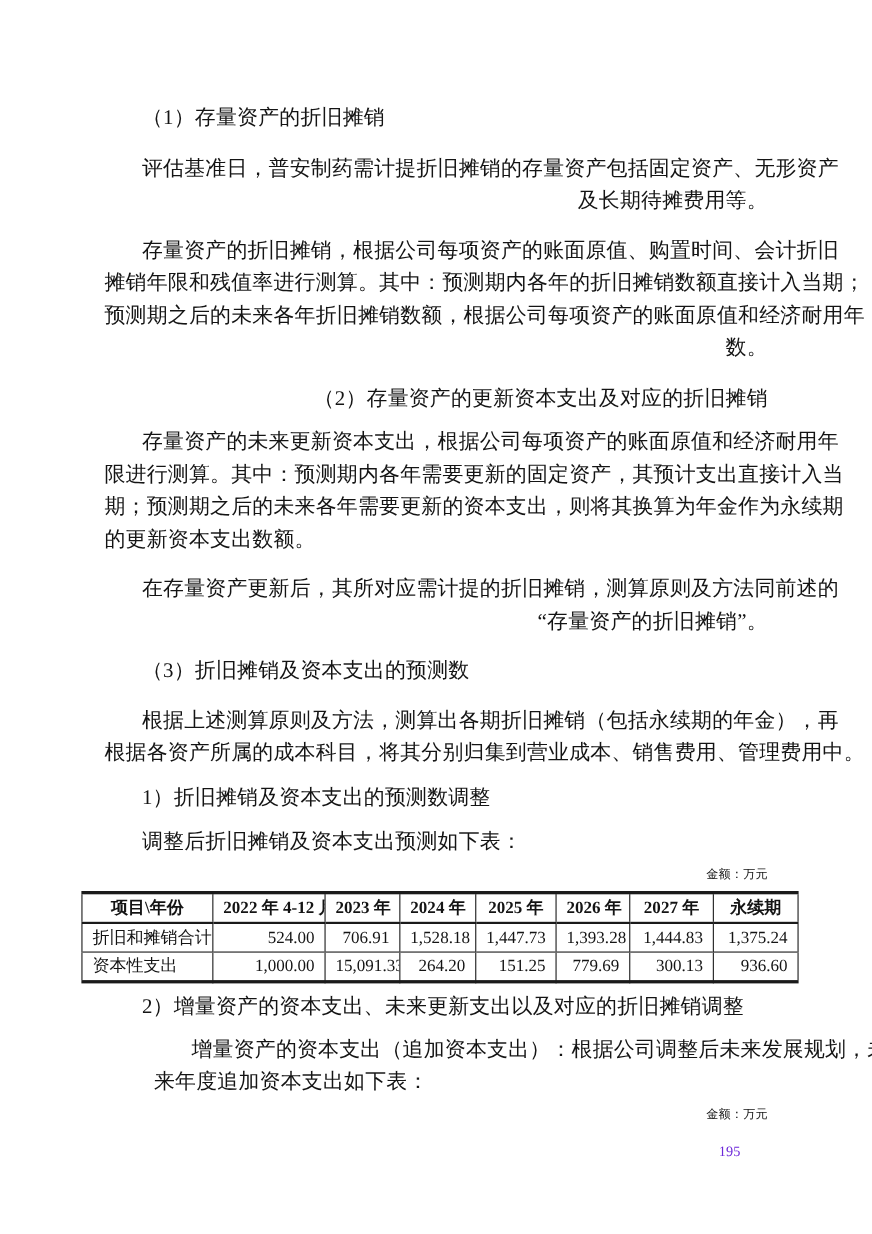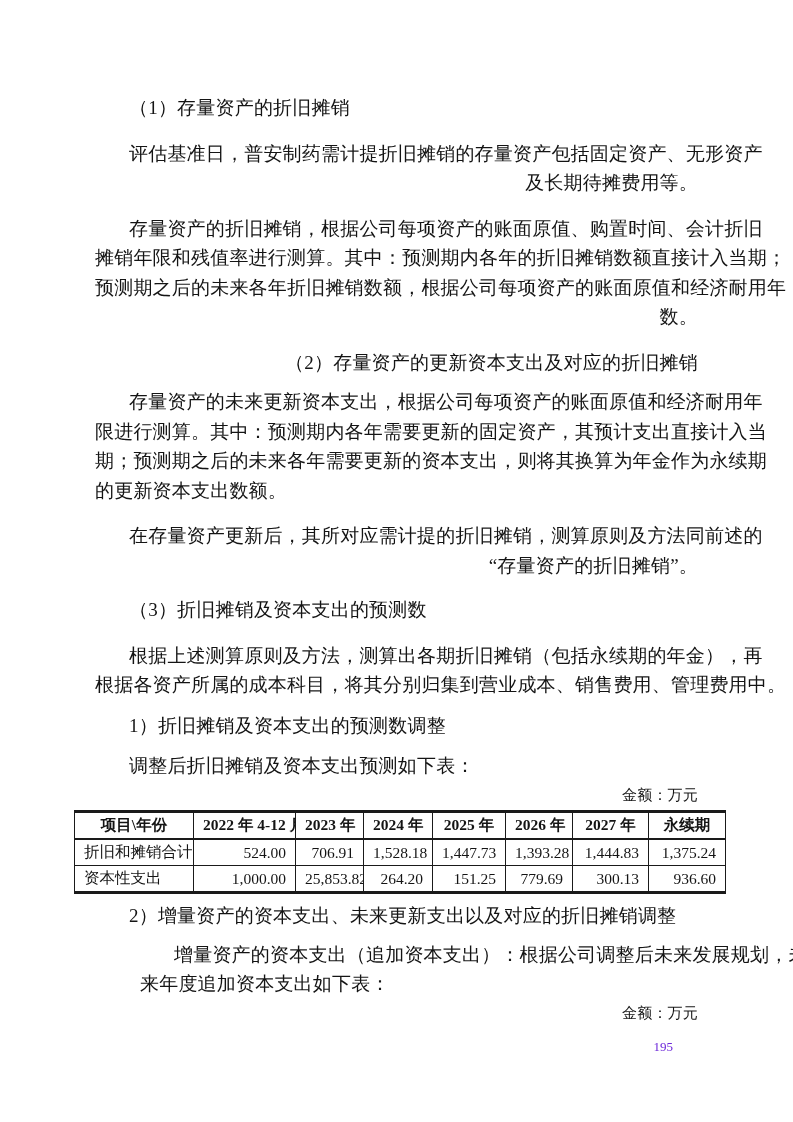--- a/index.html
+++ b/index.html
@@ -30,21 +30,21 @@
   p.mt14      { margin-top: 16px; text-align: right; }
   p.mt15      { margin-top: 15px; }
   p.mt11      { margin-top: 11px; }
   p.mt10      { margin-top: 10px; }
   p.mt9       { margin-top: 9px; margin-left: 45px; }
   p.mt7       { margin-top: 7px; }
   p.mt6       { margin-top: 6px; }
   p.caption {
     text-align: right;
     text-indent: 0;
-    font-size: 15px;
+    font-size: 11px;
     margin-top: 0;
   }
   table.datatable {
     border-collapse: collapse;
     table-layout: fixed;
     width: 651px;
     margin-left: -21px;
     border-top: 3px solid #1a1a1a;
     border-bottom: 3px solid #1a1a1a;
     font-family: "Liberation Serif", "DejaVu Serif", serif;
@@ -134,21 +134,21 @@
         <td class="num">706.91</td>
         <td class="num">1,528.18</td>
         <td class="num">1,447.73</td>
         <td class="num">1,393.28</td>
         <td class="num">1,444.83</td>
         <td class="num">1,375.24</td>
       </tr>
       <tr>
         <td class="rowlabel">资本性支出</td>
         <td class="num">1,000.00</td>
-        <td class="num">25,853.82</td>
+        <td class="num">15,091.33</td>
         <td class="num">264.20</td>
         <td class="num">151.25</td>
         <td class="num">779.69</td>
         <td class="num">300.13</td>
         <td class="num">936.60</td>
       </tr>
     </tbody>
       </table>
 
     <p class="mt7">2）增量资产的资本支出、未来更新支出以及对应的折旧摊销调整</p>

